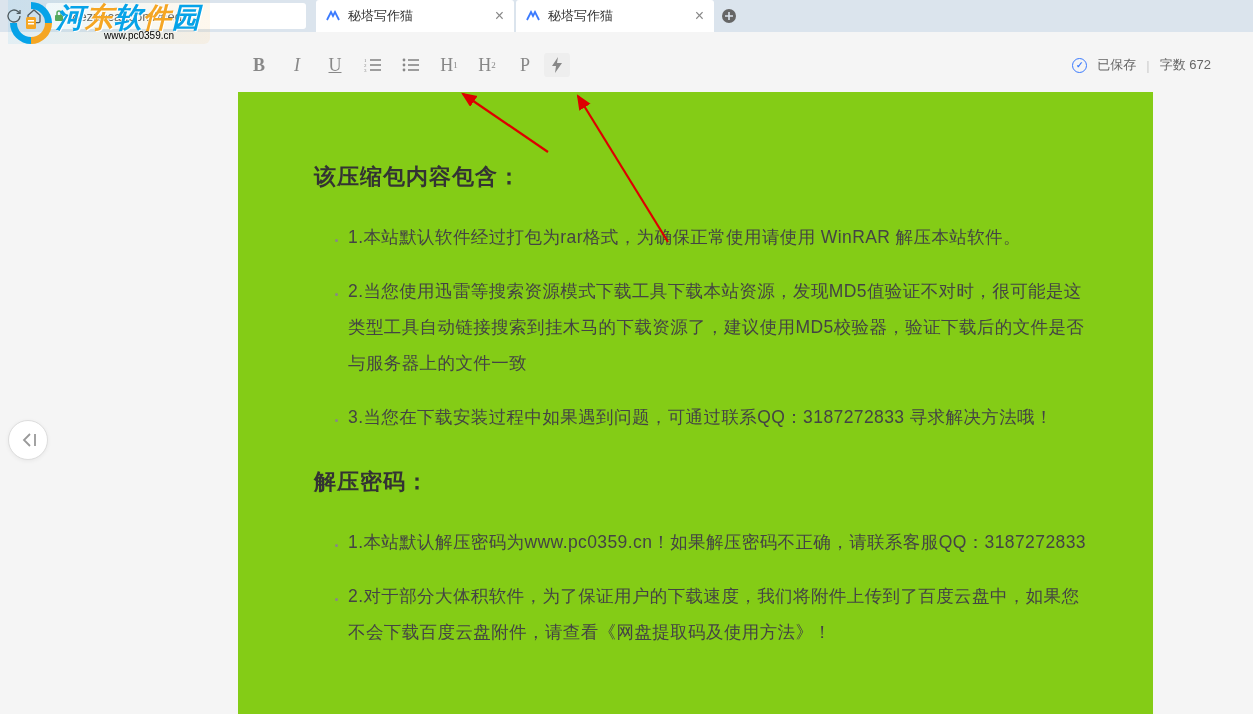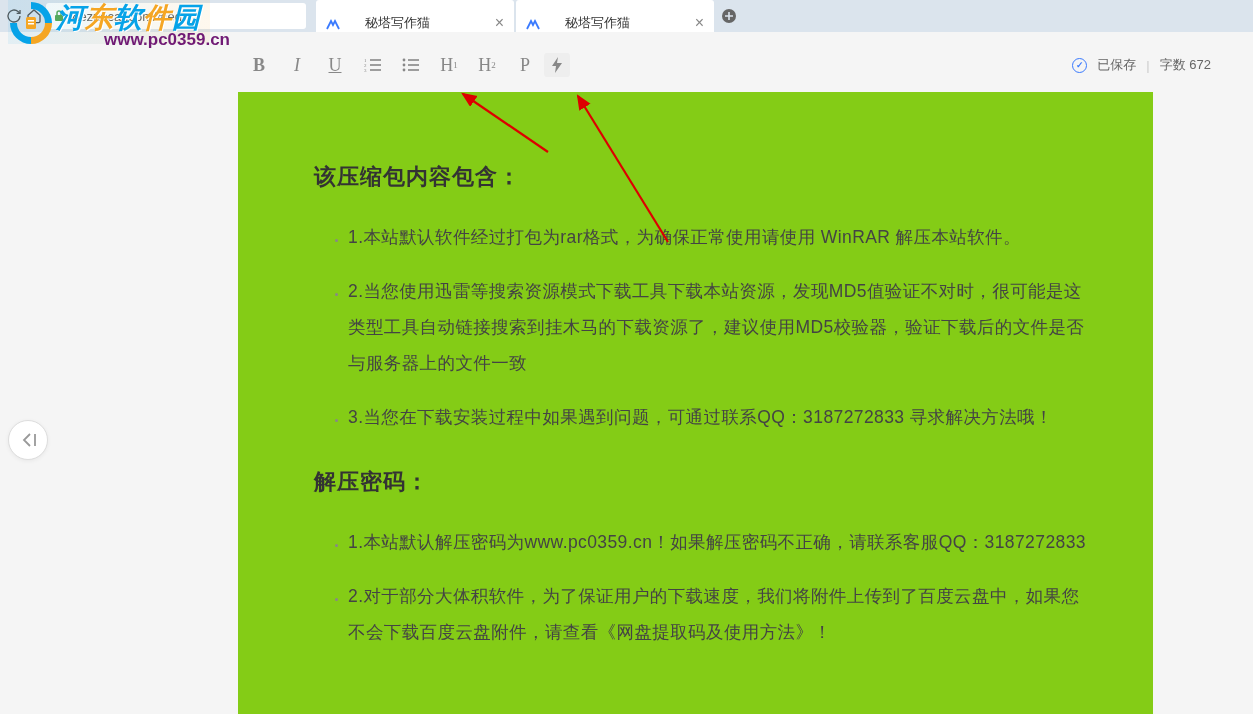--- a/index.html
+++ b/index.html
@@ -4,21 +4,21 @@
 <style>
   * { margin: 0; padding: 0; box-sizing: border-box; }
   body { font-family: "Microsoft YaHei", "PingFang SC", Arial, sans-serif; background: #f0f0f0; overflow: hidden; width: 1253px; height: 714px; position: relative; }
   
   .browser-chrome { background: #dbe4ed; height: 32px; display: flex; align-items: center; padding: 0 6px; gap: 4px; }
   .nav-btns { display: flex; gap: 4px; align-items: center; }
   .nav-svg { width: 16px; height: 16px; }
   .addr-bar { flex: 0 0 260px; background: #fff; height: 26px; border-radius: 3px; display: flex; align-items: center; padding: 0 8px; font-size: 13px; color: #666; gap: 6px; margin-right: 6px; }
   .lock-svg { width: 10px; height: 12px; }
   .tabs { display: flex; height: 32px; }
-  .tab { display: flex; align-items: flex-end; background: #fff; border-top-left-radius: 3px; border-top-right-radius: 3px; padding: 0 10px; gap: 25px; font-size: 13px; color: #333; margin-right: 2px; min-width: 198px; position: relative; }
+  .tab { display: flex; align-items: center; background: #fff; border-top-left-radius: 3px; border-top-right-radius: 3px; padding: 0 10px; gap: 8px; font-size: 13px; color: #333; margin-right: 2px; min-width: 198px; position: relative; }
   .tab-icon { width: 14px; height: 14px; display: flex; align-items: center; justify-content: center; }
   .tab-close { margin-left: auto; color: #888; font-size: 16px; cursor: pointer; }
   .add-tab { width: 26px; display: flex; align-items: center; justify-content: center; color: #555; font-size: 20px; cursor: pointer; }
   
   .app { background: #f5f5f5; height: calc(714px - 32px); position: relative; }
   
   .toolbar { position: absolute; top: 18px; left: 240px; display: flex; gap: 0; align-items: center; }
   .tool-btn { width: 38px; height: 30px; display: flex; align-items: center; justify-content: center; color: #888; font-family: Georgia, serif; font-size: 18px; cursor: pointer; }
   .tool-btn sub { font-size: 9px; vertical-align: sub; }
   .tool-u { text-decoration: underline; }
@@ -33,21 +33,21 @@
   .doc li { font-size: 17.5px; line-height: 2.05; color: #444; margin-bottom: 18px; letter-spacing: 0.4px; }
   .doc li::marker { color: #888; font-size: 11px; }
   
   .sidebar-toggle { position: absolute; left: 8px; top: 388px; width: 40px; height: 40px; border: 1px solid #ddd; border-radius: 50%; background: #fff; display: flex; align-items: center; justify-content: center; color: #999; cursor: pointer; box-shadow: 0 1px 4px rgba(0,0,0,0.06); }
   
   .watermark { position: absolute; top: 0; left: 0; z-index: 100; pointer-events: none; margin-left: 8px; }
   .wm-bg { width: 202px; height: 44px; background: linear-gradient(90deg, #06a3e8, #f5a623); border-radius: 0 0 6px 0; opacity: 0.08; }
   .wm-logo { position: absolute; top: -2px; left: -2px; width: 50px; height: 50px; }
   .wm-text { position: absolute; top: -1px; left: 48px; font-size: 28px; font-weight: bold; font-style: italic; letter-spacing: 1px; color: #06a3e8; text-shadow: 1px 1px 0 #fff; }
   .wm-text span:nth-child(even) { color: #f5a623; }
-  .wm-url { position: absolute; top: 30px; left: 96px; font-size: 17px; color: #701a75; font-weight: 700; }
+  .wm-url { position: absolute; top: 30px; left: 96px; font-size: 10px; color: #000000; font-weight: 400; }
   
   .arrows-svg { position: absolute; top: 60px; left: 238px; width: 456px; height: 160px; pointer-events: none; z-index: 10; }
 </style>
 </head>
 <body>
 
 <div class="browser-chrome">
   <div class="nav-btns">
     <svg class="nav-svg" viewBox="0 0 24 24" fill="none" stroke="#555" stroke-width="2">
         <path d="M21 12a9 9 0 1 1-3-6.7L21 8"></path>

